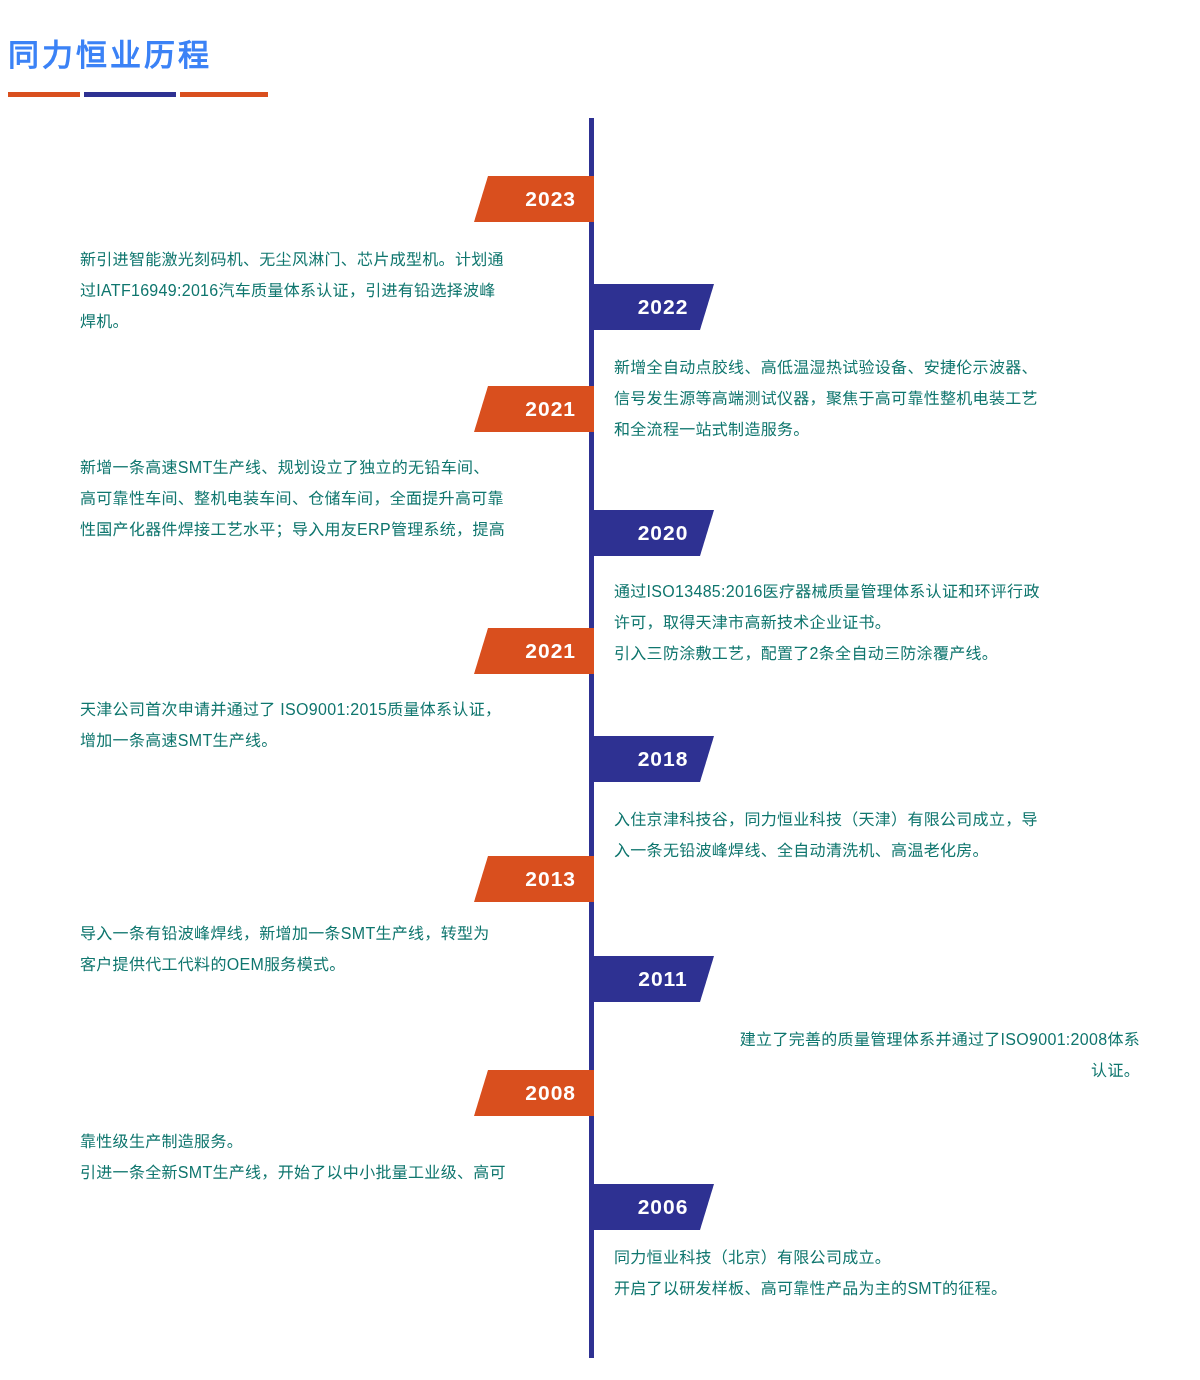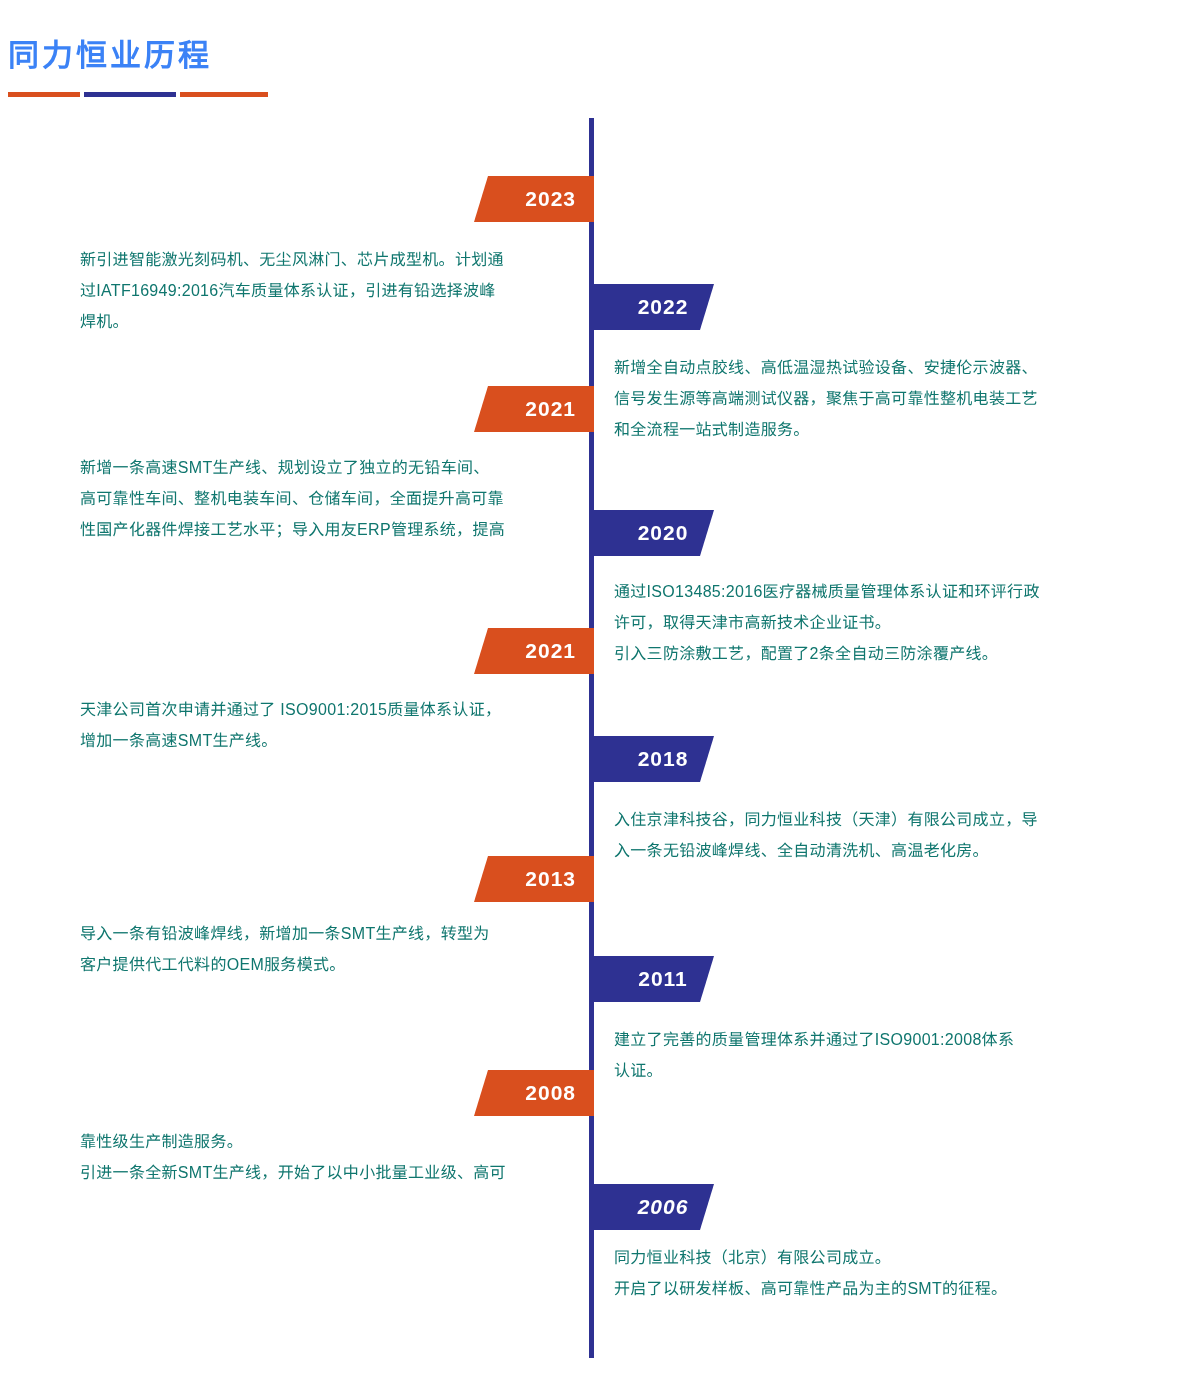--- a/index.html
+++ b/index.html
@@ -156,32 +156,32 @@
     </div>
     <div class="entry" style="left: 0px; top: 0px; width: 1200px;">
       <div class="year-chip year-left" style="top: 856px; right: 606px;">2013</div>
       <div class="entry-text left-block" style="top: 918px; right: 617px; left: 80px;">
         <p>导入一条有铅波峰焊线，新增加一条SMT生产线，转型为</p>
         <p>客户提供代工代料的OEM服务模式。</p>
       </div>
     </div>
     <div class="entry" style="left: 0px; top: 0px; width: 1200px;">
       <div class="year-chip year-right" style="top: 956px; left: 594px;">2011</div>
-      <div class="entry-text right-block" style="top: 1024px; left: 614px; right: 60px;">
+      <div class="entry-text right-block" style="top: 1024px; left: 614px; right: 60px; text-align: right;">
         <p>建立了完善的质量管理体系并通过了ISO9001:2008体系</p>
         <p>认证。</p>
       </div>
     </div>
     <div class="entry" style="left: 0px; top: 0px; width: 1200px;">
       <div class="year-chip year-left" style="top: 1070px; right: 606px;">2008</div>
       <div class="entry-text left-block" style="top: 1126px; right: 617px; left: 80px;">
         <p>靠性级生产制造服务。</p>
         <p>引进一条全新SMT生产线，开始了以中小批量工业级、高可</p>
       </div>
     </div>
     <div class="entry" style="left: 0px; top: 0px; width: 1200px;">
-      <div class="year-chip year-right" style="top: 1184px; left: 594px; font-style: italic;">2006</div>
+      <div class="year-chip year-right" style="top: 1184px; left: 594px;">2006</div>
       <div class="entry-text right-block" style="top: 1242px; left: 614px; right: 60px;">
         <p>同力恒业科技（北京）有限公司成立。</p>
         <p>开启了以研发样板、高可靠性产品为主的SMT的征程。</p>
       </div>
     </div>
   </div>
 
 </body></html>

